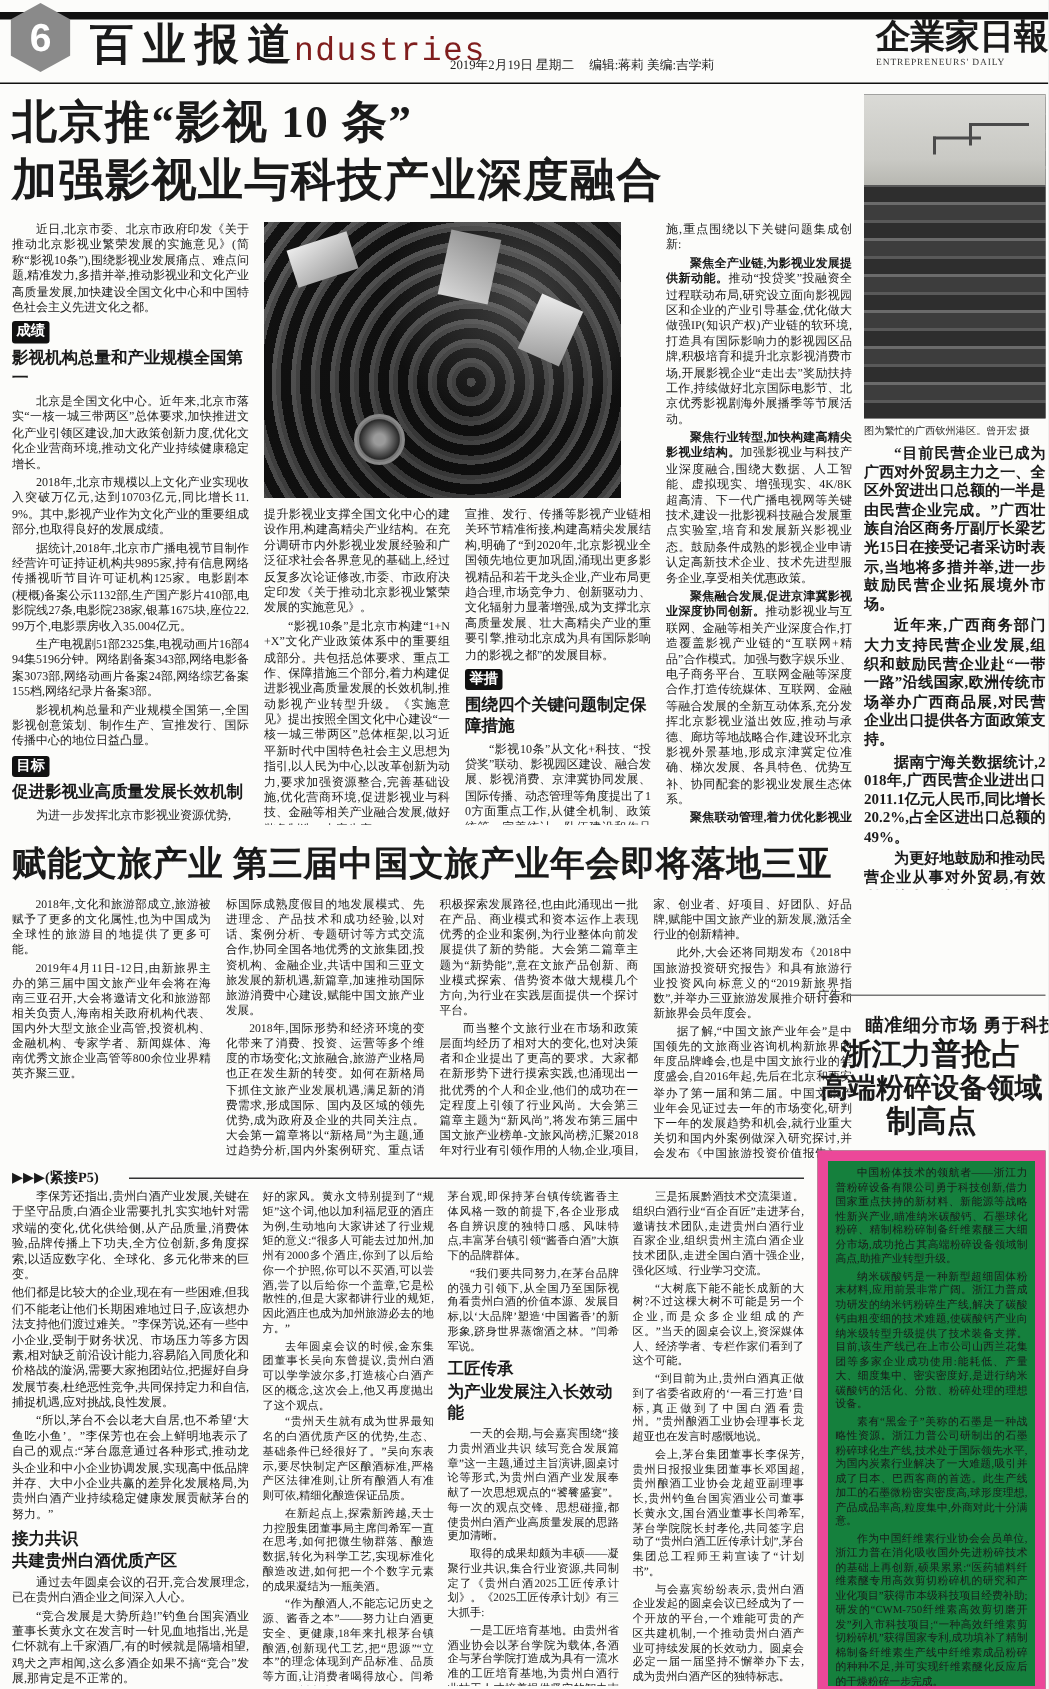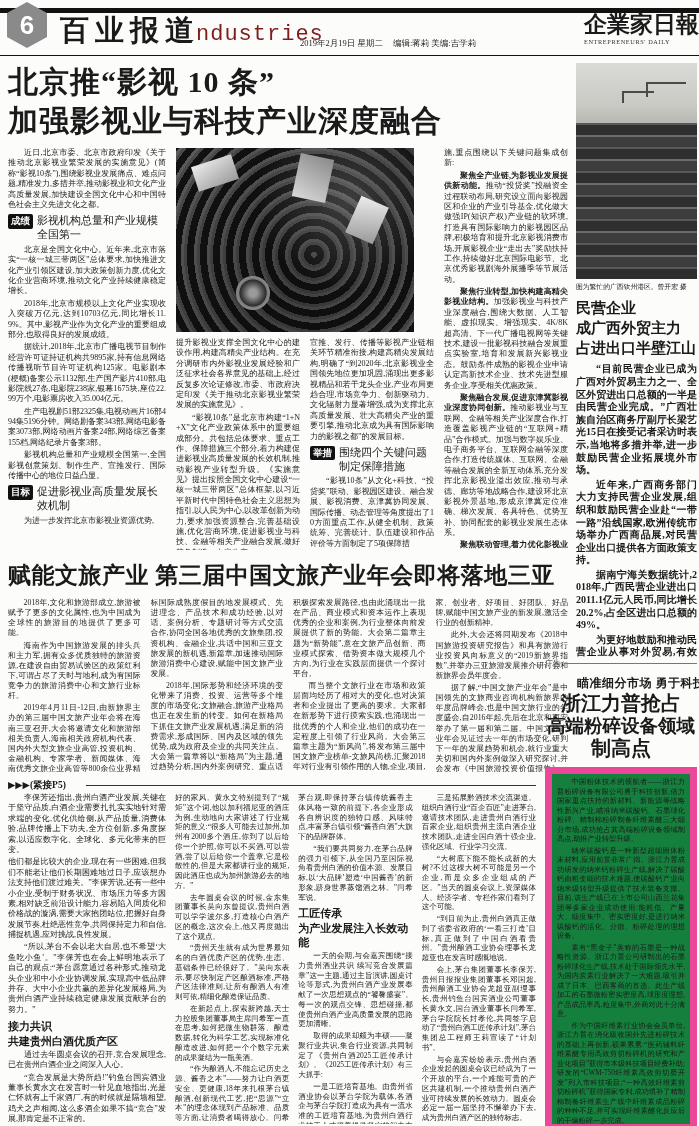--- a/index.html
+++ b/index.html
@@ -16,23 +16,23 @@
   #section-en{left:196px;top:22px;font-size:22px;color:#7f1d1d;font-family:"Liberation Mono",monospace;letter-spacing:1px;}
   #dateline{left:300px;top:38px;font-size:8.5px;color:#222;white-space:nowrap;}
   #dateline span{margin-right:10px;}
   #masthead{left:584px;top:12px;width:113px;}
   #masthead .cn{font-size:23px;font-weight:900;letter-spacing:0px;line-height:1.1;white-space:nowrap;}
   #masthead .en{font-size:6.3px;letter-spacing:0.6px;color:#333;margin-top:1px;white-space:nowrap;}
   #headrule{left:0;top:55px;width:699px;border-top:1.6px solid #111;}
   
   .p{font-size:8px;line-height:1.3;text-align:justify;text-indent:2em;margin:0 0 2px;word-break:break-all;}
   .p.noind{text-indent:0;}
-  .sub{display:flex;align-items:flex-start;gap:4px;margin:4px 0 3px;}
+  .sub{display:flex;align-items:flex-start;gap:4px;margin:4px 0 3px;flex-direction:column;}
   .tag{background:#111;color:#fff;font-size:9.5px;font-weight:700;padding:0 3px;border-radius:2px;line-height:1.5;flex:0 0 auto;}
-  .subt{font-size:11px;font-weight:400;line-height:1.25;}
+  .subt{font-size:11px;font-weight:700;line-height:1.25;}
   .sub2{font-weight:900;font-size:11px;line-height:1.3;margin:4px 0 2px;}
   
   #lead{left:8px;top:62px;width:560px;}
   .hl1{font-size:30px;font-weight:900;line-height:1.3;letter-spacing:1px;white-space:nowrap;}
   #lead-cols{display:flex;gap:10px;height:402px;overflow:hidden;position:relative;margin-top:8px;}
   .col{overflow:hidden;}
   #lc1{flex:0 0 158px;}
   #lc2,#lc3{flex:1;padding-top:190px;}
   #lc4{flex:1;}
   #lead-photo{position:absolute;left:168px;top:0;width:238px;height:184px;
@@ -156,21 +156,20 @@
         <div class="freel"></div>
       </div>
     </div>
   </div>
 
   <div class="abs" id="wenlv">
     <div class="hl2">赋能文旅产业 第三届中国文旅产业年会即将落地三亚</div>
     <div id="wenlv-cols">
       <div class="col">
         <p class="p">2018年,文化和旅游部成立,旅游被赋予了更多的文化属性,也为中国成为全球性的旅游目的地提供了更多可能。</p>
-        <p class="p">海南作为中国旅游发展的排头兵和主力军,拥有众多优质独特的旅游资源,在建设自由贸易试验区的政策红利下,可谓占尽了天时与地利,成为有国际竞争力的旅游消费中心和文旅行业标杆。</p>
         <p class="p">2019年4月11日-12日,由新旅界主办的第三届中国文旅产业年会将在海南三亚召开,大会将邀请文化和旅游部相关负责人,海南相关政府机构代表、国内外大型文旅企业高管,投资机构、金融机构、专家学者、新闻媒体、海南优秀文旅企业高管等800余位业界精英齐聚三亚。</p>
 
       </div>
       <div class="col">
         <p class="p noind">标国际成熟度假目的地发展模式、先进理念、产品技术和成功经验,以对话、案例分析、专题研讨等方式交流合作,协同全国各地优秀的文旅集团,投资机构、金融企业,共话中国和三亚文旅发展的新机遇,新篇章,加速推动国际旅游消费中心建设,赋能中国文旅产业发展。</p>
         <p class="p">2018年,国际形势和经济环境的变化带来了消费、投资、运营等多个维度的市场变化;文旅融合,旅游产业格局也正在发生新的转变。如何在新格局下抓住文旅产业发展机遇,满足新的消费需求,形成国际、国内及区域的领先优势,成为政府及企业的共同关注点。大会第一篇章将以“新格局”为主题,通过趋势分析,国内外案例研究、重点话题探讨,重点探讨新形势,新机遇和新思路,为行业发展提供借鉴。</p>
 
       </div>
       <div class="col">
         <p class="p noind">积极探索发展路径,也由此涌现出一批在产品、商业模式和资本运作上表现优秀的企业和案例,为行业整体向前发展提供了新的势能。大会第二篇章主题为“新势能”,意在文旅产品创新、商业模式探索、借势资本做大规模几个方向,为行业在实践层面提供一个探讨平台。</p>
@@ -232,25 +231,20 @@
 
     </div>
   </div>
 
   <div class="abs" id="sidebar">
     <div id="port-photo">
       <div class="crane cr1"></div>
       <div class="crane cr2"></div>
     </div>
     <div class="capt">图为繁忙的广西钦州港区。曾开宏 摄</div>
-    <div class="hl3">
-      <div>民营企业</div>
-      <div>成广西外贸主力</div>
-      <div>占进出口半壁江山</div>
-    </div>
     <div id="sb-body">
       <p class="p">“目前民营企业已成为广西对外贸易主力之一、全区外贸进出口总额的一半是由民营企业完成。”广西壮族自治区商务厅副厅长梁艺光15日在接受记者采访时表示,当地将多措并举,进一步鼓励民营企业拓展境外市场。</p>
       <p class="p">近年来,广西商务部门大力支持民营企业发展,组织和鼓励民营企业赴“一带一路”沿线国家,欧洲传统市场举办广西商品展,对民营企业出口提供各方面政策支持。</p>
       <p class="p">据南宁海关数据统计,2018年,广西民营企业进出口2011.1亿元人民币,同比增长20.2%,占全区进出口总额的49%。</p>
       <p class="p">为更好地鼓励和推动民营企业从事对外贸易,有效利用境内、境外两个市场资源,梁艺光称,该厅计划从提升民营企业拓展国际市场能力,推动民营企业拓展国际市场,优化民营企业进出口融资服务、积极发挥出口信用保险作用,支持民营企业“走出去”,鼓励民营企业发展外贸新业态,开展民营企业外贸运营监测等七个方面继续支持民营企业发展,壮大广西民营外向型经济规模。</p>
       <p class="p">他进一步指出,针对民营企业出口产品研发,融资和物流等方面面临的困难,广西商务厅已做好具体安排。对民营外贸企业在产品创新研发,技术升级改造及设备研发,公共服务平台,国际品牌建设,质量建设,专利保护等提供政策支持和保障。加强与政策性银行合作,支持政策性银行为民营企业出口融资工作提供优质服务,不断推动解决企业融资难问题。加强与政策性出口信用保险机构合作,扩大出口信用保险覆盖范围,开通快速理赔通道,为民营企业开展外贸出口业务提供保障。</p>
 
     </div>
   </div>
 

